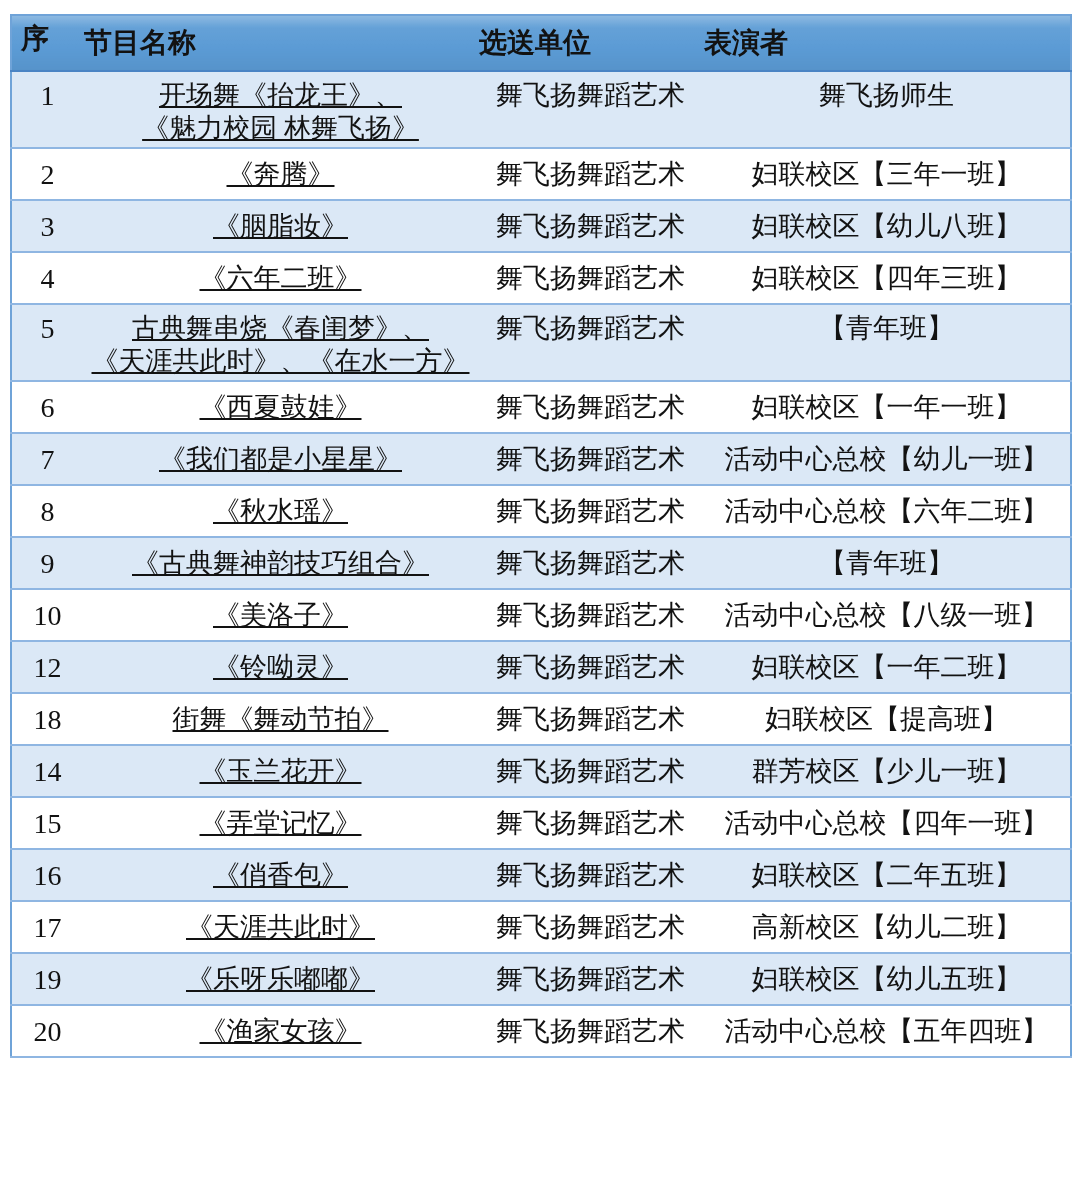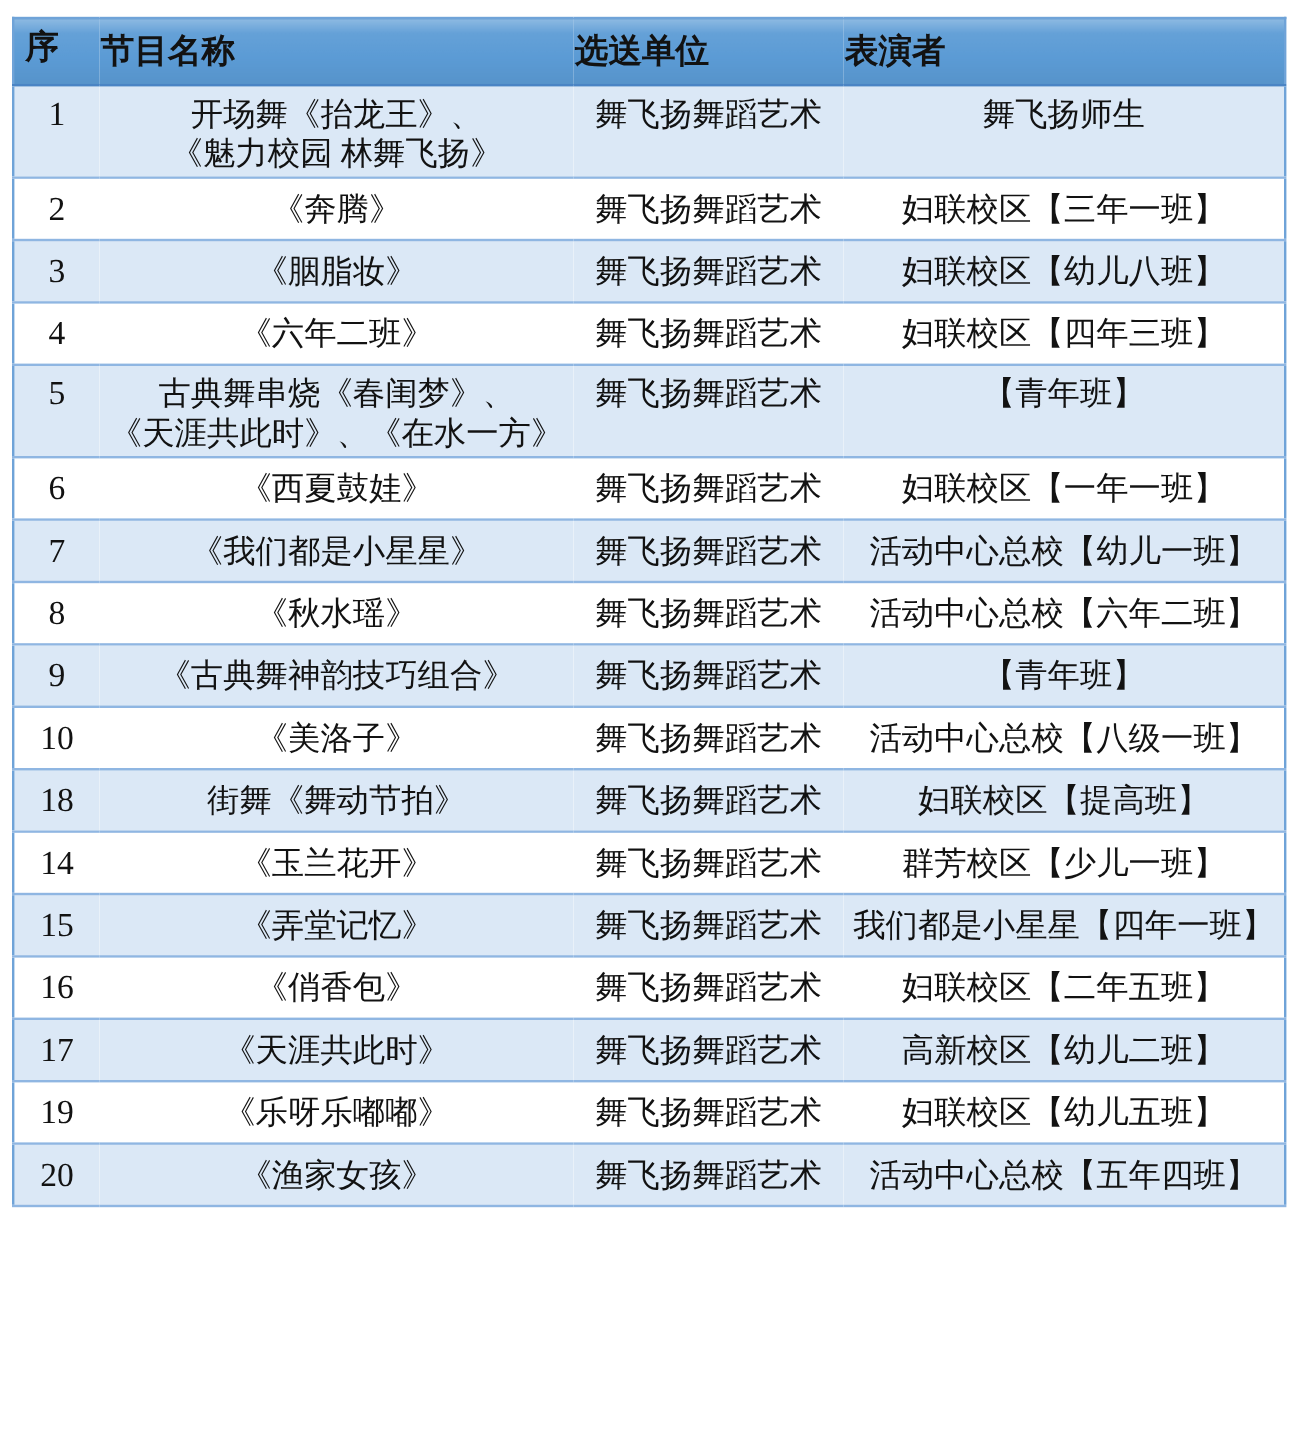--- a/index.html
+++ b/index.html
@@ -62,20 +62,21 @@
     line-height: 33px;
     color: var(--text, #121212);
     padding: 2px 4px;
     overflow: hidden;
   }
   tbody td.cell-idx {
     font-size: 28px;
   }
   tbody td.cell-name {
     white-space: pre-line;
+    text-decoration: underline;
   }
   tbody tr.tall {
     height: 70px;
   }
   tbody tr.tall td {
     vertical-align: top;
     padding-top: 7px;
   }
 </style>
 </head>
@@ -154,36 +155,42 @@
     <td class="cell-unit">舞飞扬舞蹈艺术</td>
     <td class="cell-performer">【青年班】</td>
   </tr>
         <tr>
     <td class="cell-idx">10</td>
     <td class="cell-name">《美洛子》</td>
     <td class="cell-unit">舞飞扬舞蹈艺术</td>
     <td class="cell-performer">活动中心总校【八级一班】</td>
   </tr>
         <tr>
+    <td class="cell-idx">12</td>
+    <td class="cell-name">《铃呦灵》</td>
+    <td class="cell-unit">舞飞扬舞蹈艺术</td>
+    <td class="cell-performer">妇联校区【一年二班】</td>
+  </tr>
+        <tr>
     <td class="cell-idx">18</td>
     <td class="cell-name">街舞《舞动节拍》</td>
     <td class="cell-unit">舞飞扬舞蹈艺术</td>
     <td class="cell-performer">妇联校区【提高班】</td>
   </tr>
         <tr>
     <td class="cell-idx">14</td>
     <td class="cell-name">《玉兰花开》</td>
     <td class="cell-unit">舞飞扬舞蹈艺术</td>
     <td class="cell-performer">群芳校区【少儿一班】</td>
   </tr>
         <tr>
     <td class="cell-idx">15</td>
     <td class="cell-name">《弄堂记忆》</td>
     <td class="cell-unit">舞飞扬舞蹈艺术</td>
-    <td class="cell-performer">我们都是小星星【四年一班】</td>
+    <td class="cell-performer">活动中心总校【四年一班】</td>
   </tr>
         <tr>
     <td class="cell-idx">16</td>
     <td class="cell-name">《俏香包》</td>
     <td class="cell-unit">舞飞扬舞蹈艺术</td>
     <td class="cell-performer">妇联校区【二年五班】</td>
   </tr>
         <tr>
     <td class="cell-idx">17</td>
     <td class="cell-name">《天涯共此时》</td>

